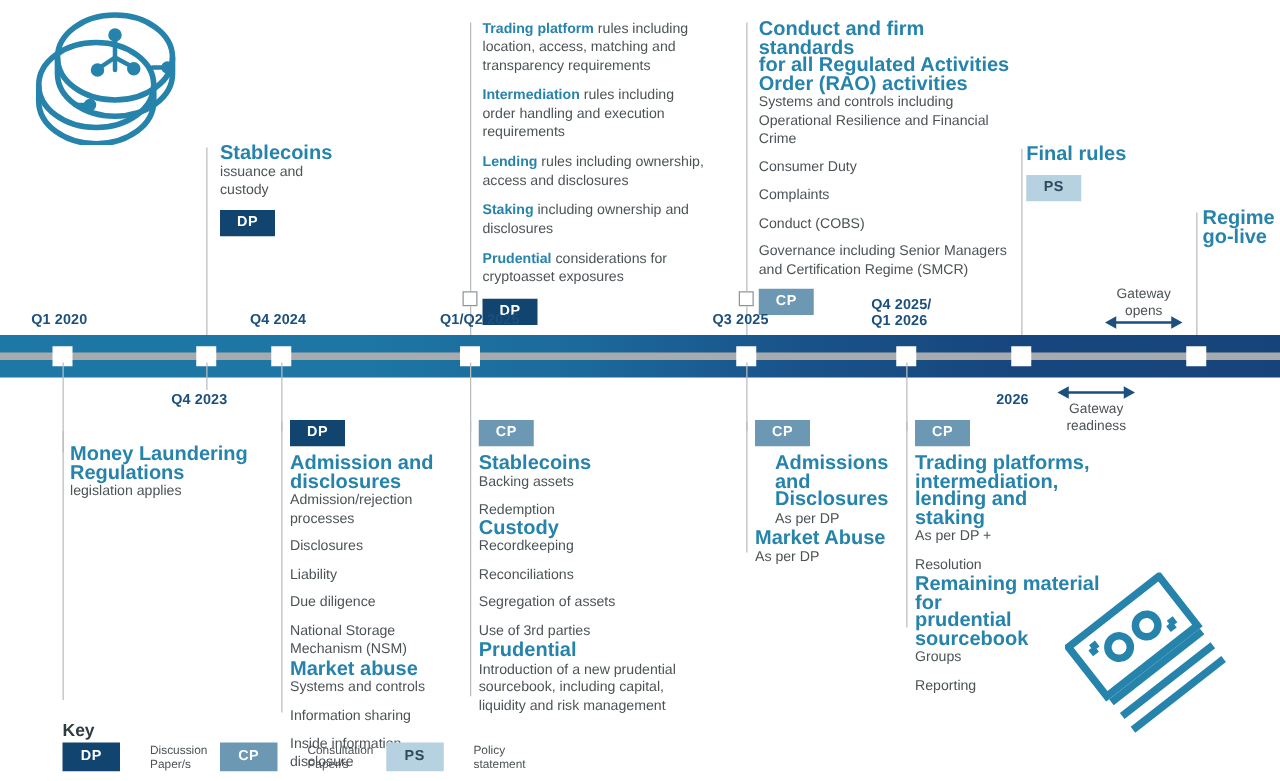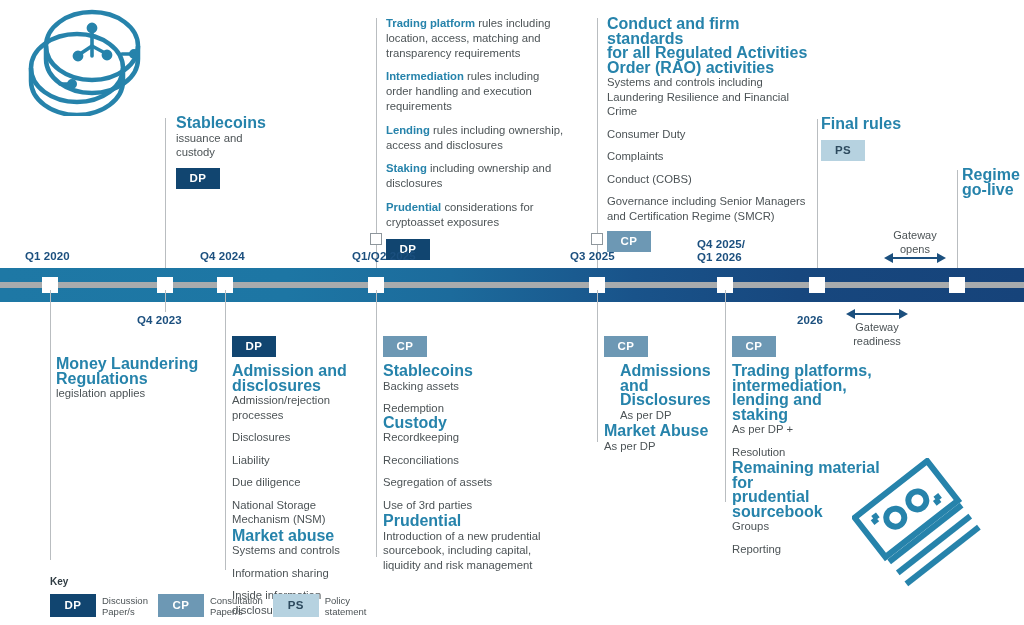--- a/index.html
+++ b/index.html
@@ -85,30 +85,30 @@
     position: absolute; top: 50%; width: 0; height: 0;
     border-top: 5px solid transparent; border-bottom: 5px solid transparent;
     transform: translateY(-5px);
   }
   .arrow-head.left  { left: 0;  border-right: 9px solid #1b4f7e; }
   .arrow-head.right { right: 0; border-left: 9px solid #1b4f7e; }
 
   
   .key-title {
     position: absolute; left: 50px; top: 576px;
-    font-size: 10px; font-weight: bold; color: #2f3b42;
+    font-size: 14px; font-weight: bold; color: #2f3b42;
   }
   .key-row { position: absolute; left: 50px; top: 594px; display: flex; align-items: center; }
   .key-item { display: flex; align-items: center; margin-right: 10px; }
   .key-badge {
     width: 46px; text-align: center; font-size: 11.5px; font-weight: bold;
     padding: 5px 0 6px 0; letter-spacing: .4px;
   }
   .key-text {
-    font-size: 9.5px; color: #4c5356; line-height: 11px; margin-left: 6px;
+    font-size: 9.5px; color: #4c5356; line-height: 11px; margin-left: 24px;
     white-space: pre-line;
   }
 
   
   .icon { position: absolute; }
 </style>
 </head>
 <body>
 
 <div id="stage">
@@ -165,21 +165,21 @@
   </div>
   <div class="conn" style="left:376px; top:18px; height:215px;"></div>
   <div class="sq-marker" style="left:376px; top:233px;"></div>
   <div class="conn" style="left:376px; top:245px; height:32px;"></div>
 
   <div class="block" style="left:607px; top:17px; width:210px;">
     <div class="blk-head" style="white-space:pre-line;">Conduct and firm standards
 for all Regulated Activities
 Order (RAO) activities</div>
     <div class="blk-sub para" style="white-space:pre-line;">Systems and controls including
-Laundering Resilience and Financial
+Operational Resilience and Financial
 Crime</div>
     <div class="blk-sub para" style="white-space:pre-line;">Consumer Duty</div>
     <div class="blk-sub para" style="white-space:pre-line;">Complaints</div>
     <div class="blk-sub para" style="white-space:pre-line;">Conduct (COBS)</div>
     <div class="blk-sub para" style="white-space:pre-line;">Governance including Senior Managers
 and Certification Regime (SMCR)</div>
     <div style="margin-top:3px;"><span class="badge cp">CP</span></div>
   </div>
   <div class="conn" style="left:597px; top:18px; height:215px;"></div>
   <div class="sq-marker" style="left:597px; top:233px;"></div>

